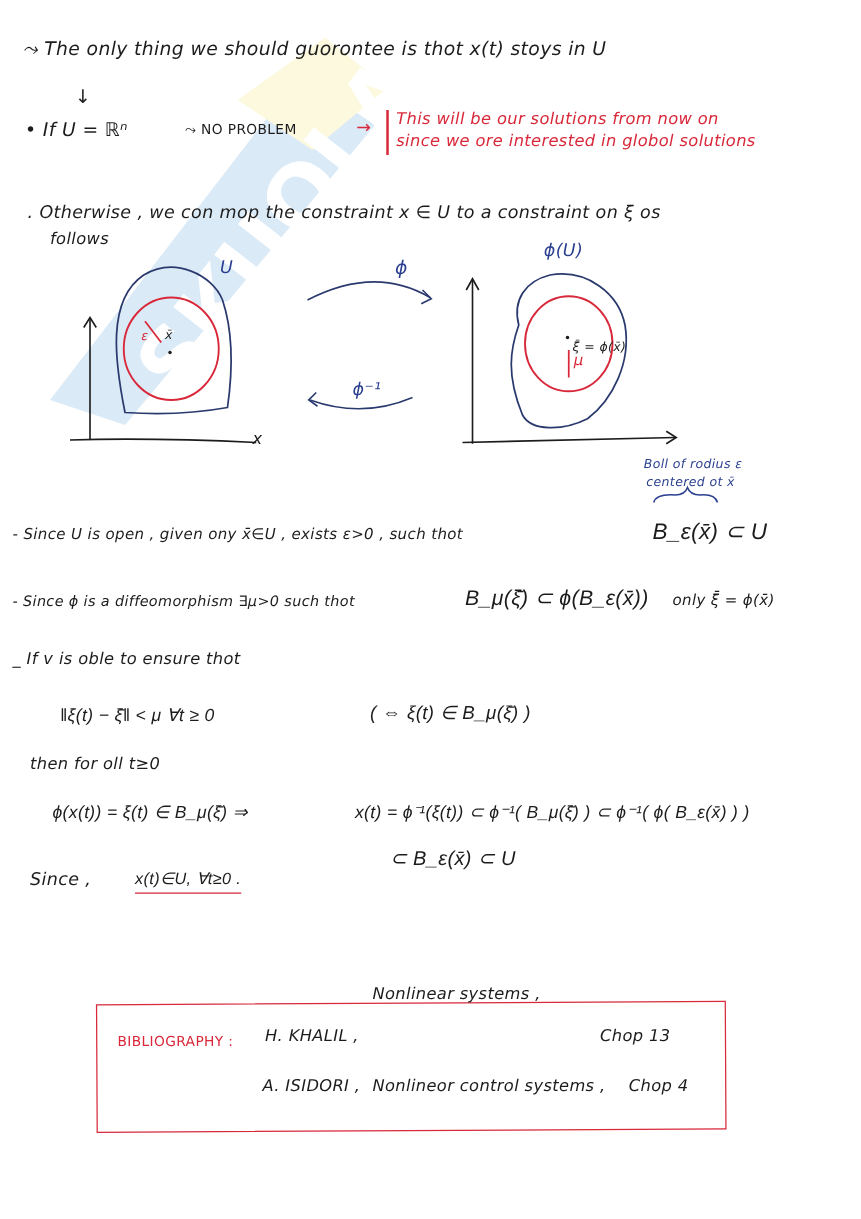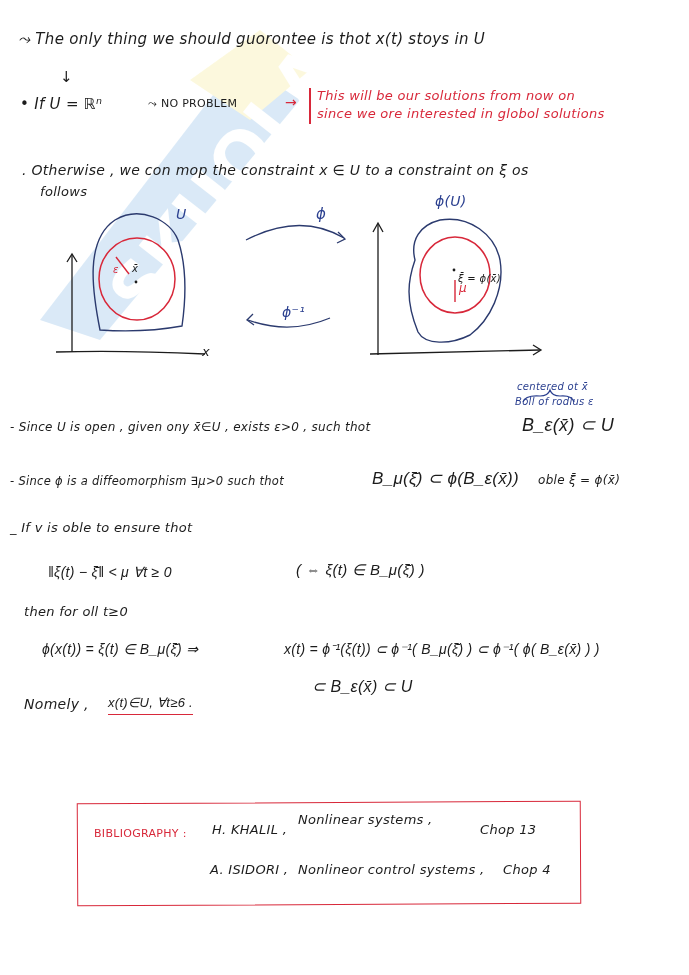--- a/index.html
+++ b/index.html
@@ -79,48 +79,48 @@
 
 <div class="hw blue" style="left:176px;top:206px;font-size:14px;">U</div>
 <div class="hw" style="left:132px;top:263px;font-size:10px;">x̄</div>
 <div class="hw red" style="left:113px;top:264px;font-size:10px;">ε</div>
 <div class="hw" style="left:202px;top:344px;font-size:13px;">x</div>
 <div class="hw blue" style="left:316px;top:205px;font-size:15px;">ϕ</div>
 <div class="hw blue" style="left:282px;top:304px;font-size:14px;">ϕ⁻¹</div>
 <div class="hw blue" style="left:435px;top:193px;font-size:14px;">ϕ(U)</div>
 <div class="hw" style="left:458px;top:250px;font-size:10px;margin-top:23px;">ξ̄ = ϕ(x̄)</div>
 <div class="hw red" style="left:459px;top:281px;font-size:12px;">μ</div>
-<div class="hw blue" style="left:515px;top:366px;font-size:10px;margin-top:30px;">Boll of rodius ε</div>
+<div class="hw blue" style="left:515px;top:366px;font-size:10px;">Boll of rodius ε</div>
 <div class="hw blue" style="left:517px;top:381px;font-size:10px;">centered ot x̄</div>
 
 <div class="hw" style="left:10px;top:420px;font-size:12px;">- Since  U is open ,  given ony  x̄∈U ,   exists  ε&gt;0  ,    such thot</div>
 <div class="hw math" style="left:522px;top:414px;font-size:18px;">B_ε(x̄) ⊂ U</div>
 
 <div class="hw" style="left:10px;top:474px;font-size:11.5px;">- Since ϕ  is a diffeomorphism ∃μ&gt;0   such thot</div>
 <div class="hw math" style="left:372px;top:468px;font-size:17px;">B_μ(ξ̄) ⊂ ϕ(B_ε(x̄))</div>
-<div class="hw" style="left:538px;top:473px;font-size:12px;">oble  ξ̄ = ϕ(x̄)</div>
+<div class="hw" style="left:538px;top:473px;font-size:12px;">only  ξ̄ = ϕ(x̄)</div>
 
 <div class="hw" style="left:10px;top:520px;font-size:13px;">_ If  v  is oble to ensure thot</div>
 
 <div class="hw math" style="left:48px;top:564px;font-size:14px;">‖ξ(t) − ξ̄‖ &lt; μ    ∀t ≥ 0</div>
 <div class="hw math" style="left:296px;top:561px;font-size:15px;">( ⇔   ξ(t) ∈ B_μ(ξ̄) )</div>
 
 <div class="hw" style="left:24px;top:604px;font-size:13px;">then  for oll  t≥0</div>
 
 <div class="hw math" style="left:42px;top:641px;font-size:14px;">ϕ(x(t))  =  ξ(t) ∈ B_μ(ξ̄)   ⇒</div>
 <div class="hw math" style="left:284px;top:639px;font-size:14px;">x(t) = ϕ⁻¹(ξ(t)) ⊂  ϕ⁻¹( B_μ(ξ̄) )  ⊂  ϕ⁻¹( ϕ( B_ε(x̄) ) )</div>
 <div class="hw math" style="left:312px;top:677px;font-size:16px;">⊂ B_ε(x̄)  ⊂  U</div>
 
-<div class="hw" style="left:24px;top:696px;font-size:14px;">Nomely ,</div>
-<div class="hw math underline-red" style="left:108px;top:695px;font-size:13px;">x(t)∈U, ∀t≥6 .</div>
+<div class="hw" style="left:24px;top:696px;font-size:14px;">Since ,</div>
+<div class="hw math underline-red" style="left:108px;top:695px;font-size:13px;">x(t)∈U, ∀t≥0 .</div>
 
 <div class="bib-box"></div>
 <div class="hw red" style="left:94px;top:827px;font-size:11px;font-style:normal;">BIBLIOGRAPHY :</div>
 <div>
   <div class="hw" style="left:212px;top:822px;font-size:13px;">H. KHALIL ,</div>
-  <div class="hw" style="left:298px;top:812px;font-size:13px;">Nonlinear systems ,</div>
+  <div class="hw" style="left:298px;top:788px;font-size:13px;">Nonlinear systems ,</div>
   <div class="hw" style="left:480px;top:822px;font-size:13px;">Chop 13</div>
 </div>
 <div>
   <div class="hw" style="left:210px;top:862px;font-size:13px;">A. ISIDORI ,</div>
   <div class="hw" style="left:298px;top:862px;font-size:13px;">Nonlineor control systems ,</div>
   <div class="hw" style="left:503px;top:862px;font-size:13px;">Chop 4</div>
 </div>
 
 </body></html>

